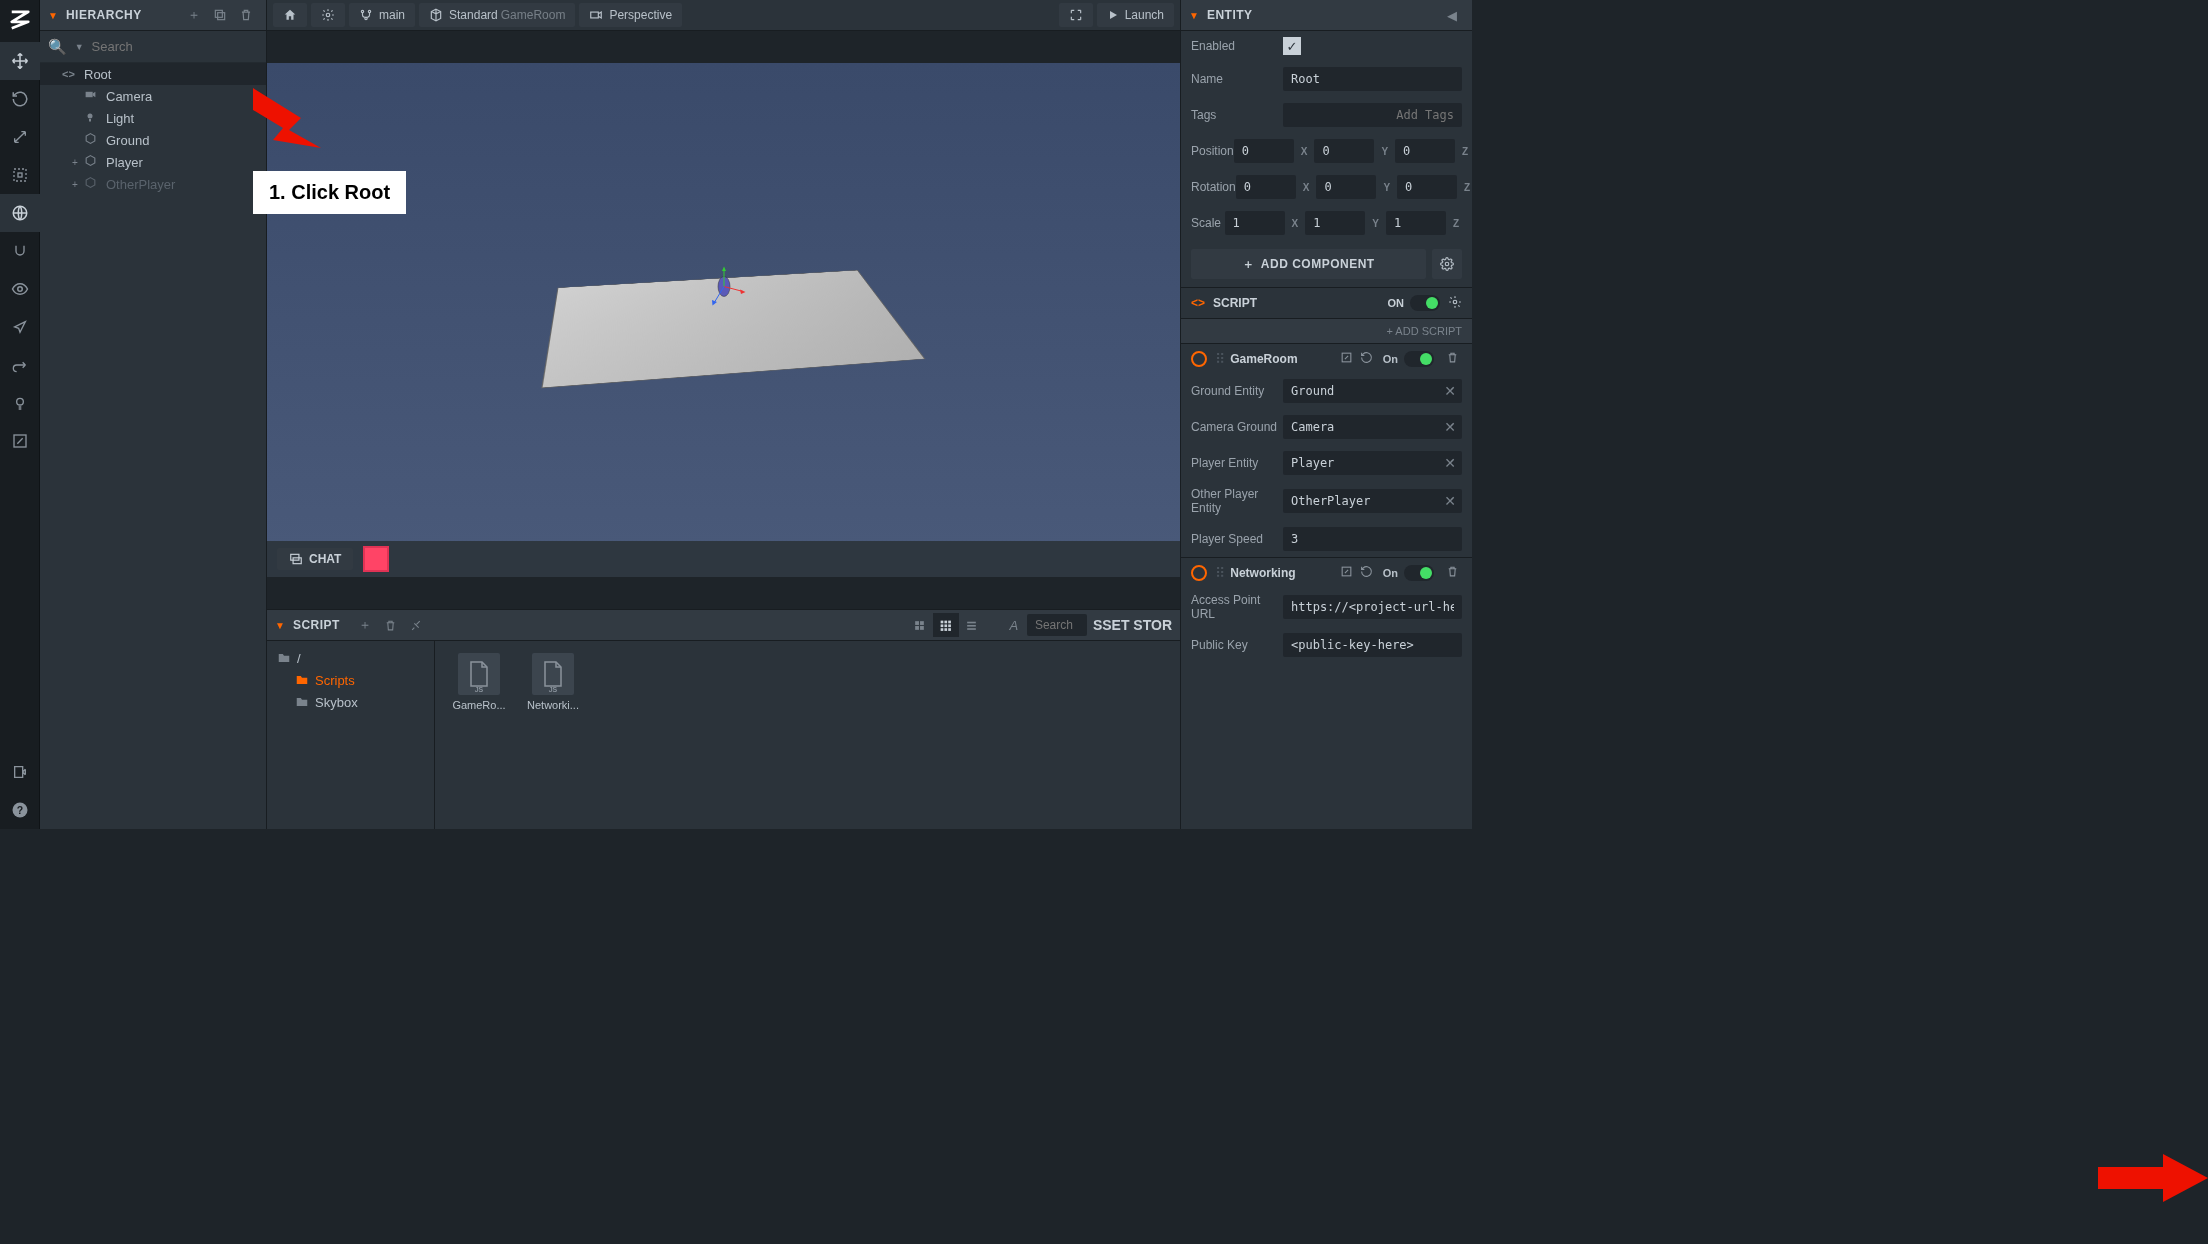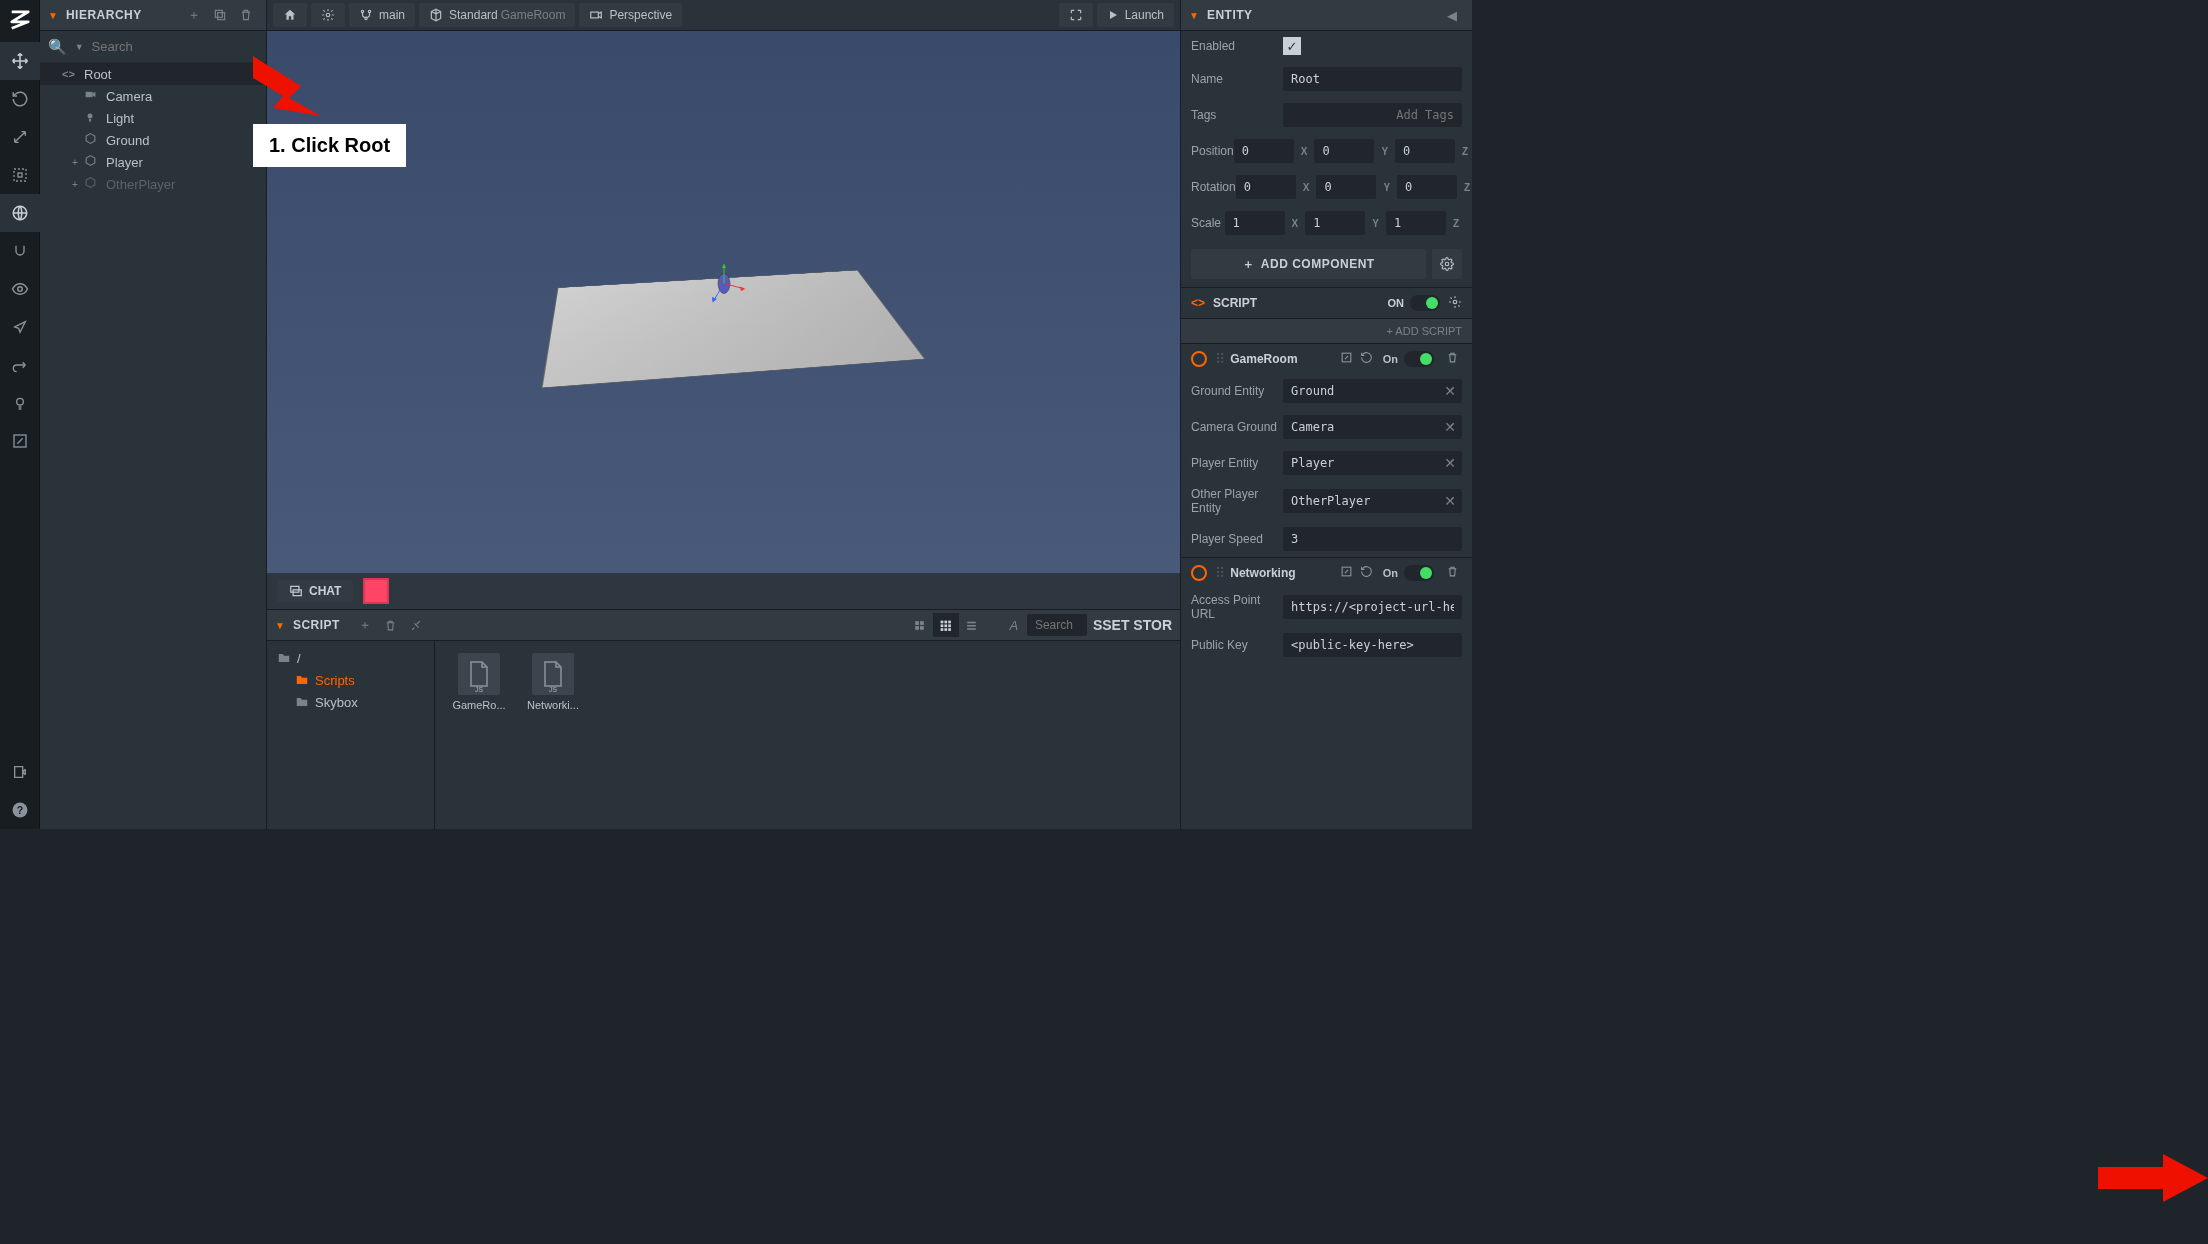--- a/index.html
+++ b/index.html
@@ -27,21 +27,21 @@
 
 .tree { flex: 1; overflow: auto; }
 .tree-item { height: 22px; display: flex; align-items: center; padding-left: 10px; cursor: pointer; color: #b8c1c9; }
 .tree-item.selected { background: #20262c; }
 .tree-item .twisty { width: 12px; font-size: 10px; color: #7a838c; }
 .tree-item .eicon { width: 16px; color: #7a838c; margin-right: 6px; font-size: 12px; }
 .tree-item .ename { font-size: 13px; }
 .tree-item.disabled .ename, .tree-item.disabled .eicon { color: #5a636c; }
 .tree-item.depth1 { padding-left: 32px; }
 
-.center { flex: 1; display: flex; flex-direction: column; }
+.center { flex: 1; display: flex; flex-direction: column; gap: 32px; }
 .viewport-toolbar { height: 31px; background: #2b333a; display: flex; align-items: center; padding: 0 6px; gap: 4px; border-bottom: 1px solid #181d21; }
 .vtbtn { height: 24px; padding: 0 10px; background: #323a42; display: flex; align-items: center; justify-content: center; color: #b8c1c9; border-radius: 2px; cursor: pointer; font-size: 12px; gap: 6px; }
 .viewport { flex: 1; background: linear-gradient(180deg, #3a4a6a 0%, #4a5a7a 100%); position: relative; display: flex; align-items: center; justify-content: center; }
 .ground-pl { position: absolute; width: 340px; height: 200px; background: linear-gradient(135deg, #d0d0d0, #b0b0b0); transform: perspective(700px) rotateX(62deg) rotateZ(-8deg); border: 1px solid #666; }
 .gizmo { position: absolute; width: 60px; height: 60px; left: 50%; top: 45%; transform: translate(-50%, -50%); }
 .chat-strip { position: absolute; bottom: 0; left: 0; right: 0; height: 36px; background: rgba(43,51,58,0.9); display: flex; align-items: center; padding: 0 10px; gap: 10px; }
 .chat-btn { background: #323a42; padding: 4px 12px; display: flex; align-items: center; gap: 6px; color: #c9d1d8; font-weight: 600; font-size: 12px; border-radius: 2px; cursor: pointer; }
 .avatar-sq { width: 26px; height: 26px; background: #ff4466; border: 2px solid #e03355; }
 
 .annotation { position: absolute; background: #fff; color: #000; font-weight: 700; font-size: 20px; padding: 10px 16px; z-index: 100; }
@@ -320,21 +320,21 @@
               <rect x="7" y="10" width="14" height="10"></rect>
             </svg>
             <span>CHAT</span>
           </span>
         <span class="avatar-sq"></span>
       </div>
 
       <svg class="arrow-svg" style="left:-14px; top:25px" width="70" height="80">
         <polygon points="0,0 48,30 36,42 68,60 20,52 30,40 0,22" fill="#ee1100"></polygon>
       </svg>
-      <div class="annotation" style="left:-14px; top:93px">1. Click Root</div>
+      <div class="annotation" style="left:-14px; top:108px">1. Click Root</div>
     </div>
 
     <div class="assets">
       <div class="assets-toolbar">
         <span class="title-icon">▼</span>
         <span class="title">SCRIPT</span>
         <span style="width:12px"></span>
         <span class="abtn">＋</span>
         <span class="abtn">
             <svg width="13" height="13" viewBox="0 0 24 24" fill="none" stroke="currentColor" stroke-width="2">

